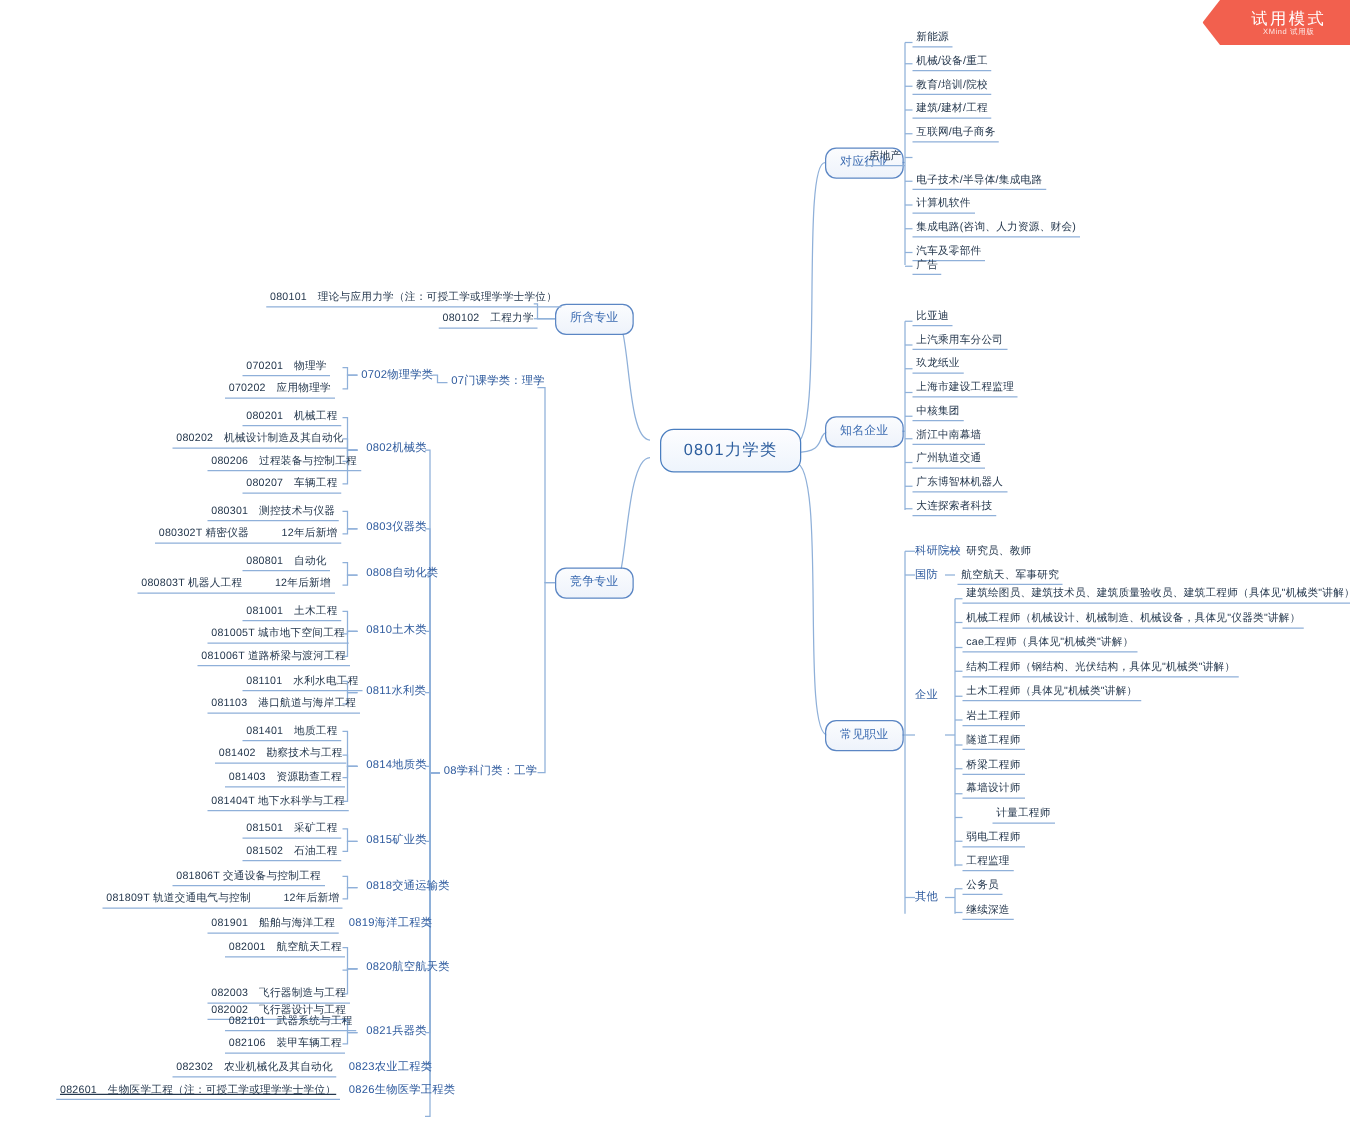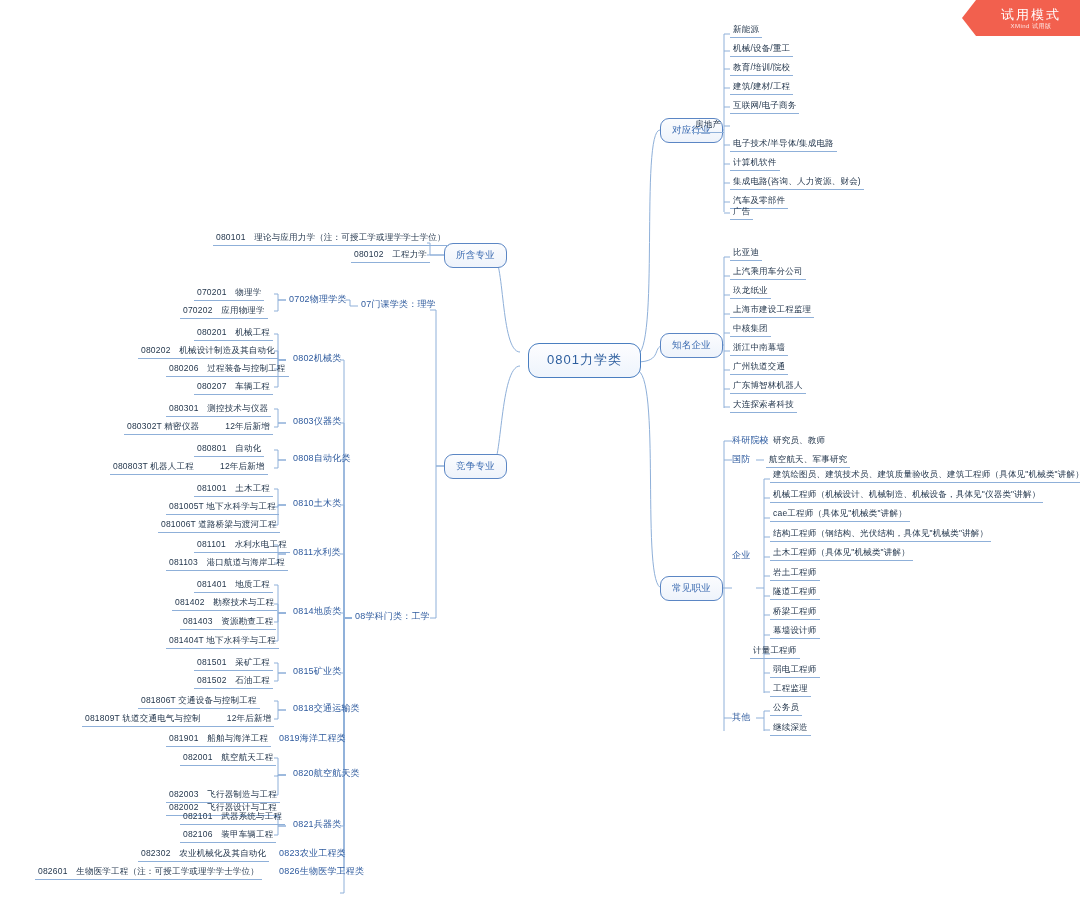--- a/index.html
+++ b/index.html
@@ -249,21 +249,21 @@
   <div class="node cat" style="left:729px; top:548px;">企业</div>
   <div class="node leaf ul" style="left:770px; top:467px;">建筑绘图员、建筑技术员、建筑质量验收员、建筑工程师（具体见"机械类"讲解）</div>
   <div class="node leaf ul" style="left:770px; top:487px;">机械工程师（机械设计、机械制造、机械设备，具体见"仪器类"讲解）</div>
   <div class="node leaf ul" style="left:770px; top:506px;">cae工程师（具体见"机械类"讲解）</div>
   <div class="node leaf ul" style="left:770px; top:526px;">结构工程师（钢结构、光伏结构，具体见"机械类"讲解）</div>
   <div class="node leaf ul" style="left:770px; top:545px;">土木工程师（具体见"机械类"讲解）</div>
   <div class="node leaf ul" style="left:770px; top:565px;">岩土工程师</div>
   <div class="node leaf ul" style="left:770px; top:584px;">隧道工程师</div>
   <div class="node leaf ul" style="left:770px; top:604px;">桥梁工程师</div>
   <div class="node leaf ul" style="left:770px; top:623px;">幕墙设计师</div>
-  <div class="node leaf ul" style="left:750px; top:643px;text-align:right;">计量工程师</div>
+  <div class="node leaf ul" style="left:794px; top:643px;text-align:right;">计量工程师</div>
   <div class="node leaf ul" style="left:770px; top:662px;">弱电工程师</div>
   <div class="node leaf ul" style="left:770px; top:681px;">工程监理</div>
 
   <div class="node cat" style="left:729px; top:710px;">其他</div>
   <div class="node leaf ul" style="left:770px; top:700px;">公务员</div>
   <div class="node leaf ul" style="left:770px; top:720px;">继续深造</div>
 
   <div class="node cat" style="left:358px; top:297px;">07门课学类：理学</div>
   <div class="node cat" style="left:352px; top:609px;">08学科门类：工学</div>
 
@@ -290,21 +290,21 @@
   <div class="node leaf ul" style="left:166px; top:361px;">080206　过程装备与控制工程</div>
   <div class="node leaf ul" style="left:194px; top:379px;">080207　车辆工程</div>
 
   <div class="node leaf ul" style="left:166px; top:401px;">080301　测控技术与仪器</div>
   <div class="node leaf ul" style="left:124px; top:419px;">080302T 精密仪器　　　12年后新增</div>
 
   <div class="node leaf ul" style="left:194px; top:441px;">080801　自动化</div>
   <div class="node leaf ul" style="left:110px; top:459px;">080803T 机器人工程　　　12年后新增</div>
 
   <div class="node leaf ul" style="left:194px; top:481px;">081001　土木工程</div>
-  <div class="node leaf ul" style="left:166px; top:499px;">081005T 地下水科学与工程</div>
+  <div class="node leaf ul" style="left:166px; top:499px;">081005T 城市地下空间工程</div>
   <div class="node leaf ul" style="left:158px; top:517px;">081006T 道路桥梁与渡河工程</div>
 
   <div class="node leaf ul" style="left:194px; top:537px;">081101　水利水电工程</div>
   <div class="node leaf ul" style="left:166px; top:555px;">081103　港口航道与海岸工程</div>
 
   <div class="node leaf ul" style="left:194px; top:577px;">081401　地质工程</div>
   <div class="node leaf ul" style="left:172px; top:595px;">081402　勘察技术与工程</div>
   <div class="node leaf ul" style="left:180px; top:614px;">081403　资源勘查工程</div>
   <div class="node leaf ul" style="left:166px; top:633px;">081404T 地下水科学与工程</div>
 
@@ -318,15 +318,15 @@
 
   <div class="node leaf ul" style="left:180px; top:750px;">082001　航空航天工程</div>
   <div class="node leaf ul" style="left:166px; top:800px;">082002　飞行器设计与工程</div>
   <div class="node leaf ul" style="left:166px; top:787px;">082003　飞行器制造与工程</div>
 
   <div class="node leaf ul" style="left:180px; top:809px;">082101　武器系统与工程</div>
   <div class="node leaf ul" style="left:180px; top:827px;">082106　装甲车辆工程</div>
 
   <div class="node leaf ul" style="left:138px; top:846px;">082302　农业机械化及其自动化</div>
 
-  <div class="node leaf ul" style="left:35px;  top:864px;">082601　生物医学工程（注：可授工学或理学学士学位）</div>
+  <div class="node leaf ul" style="left:45px;  top:864px;text-decoration:underline;">082601　生物医学工程（注：可授工学或理学学士学位）</div>
 
 </div>
 
 </body></html>

